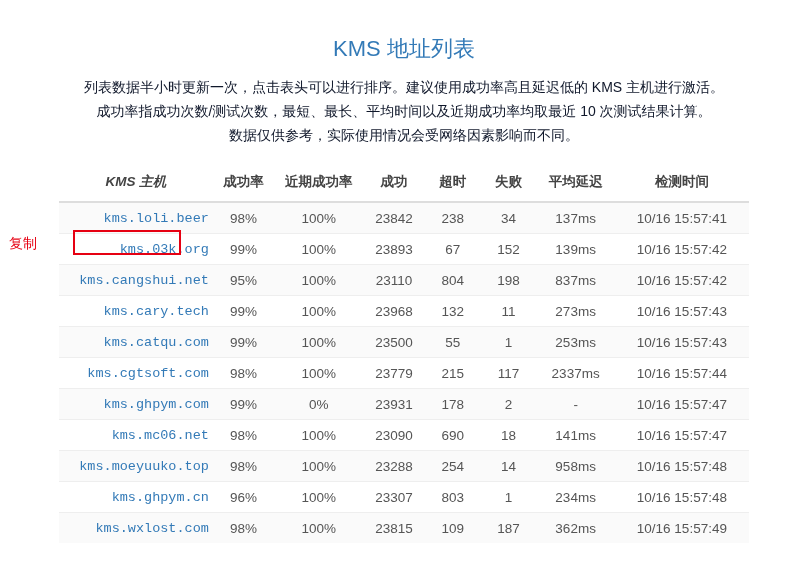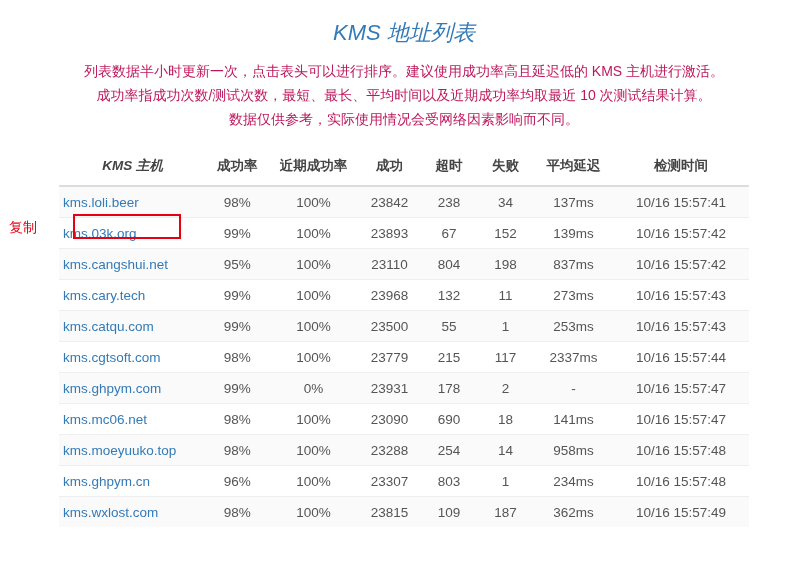--- a/index.html
+++ b/index.html
@@ -9,27 +9,26 @@
       width: 808px;
       height: 580px;
       overflow: hidden;
       font-size: 14px;
     }
     .page-title {
       color: #337ab7;
       text-align: center;
       font-size: 22px;
       font-weight: 500;
-      margin-top: 18px;
+      margin-top: 34px;
       margin-bottom: 12px;
-      font-style: italic;
     }
     .page-desc {
       text-align: center;
-      color: #be185d;
+      color: #0f172a;
       line-height: 1.7;
       font-size: 14px;
       padding: 0 50px 16px;
     }
     .table-wrap {
       position: relative;
       margin: 0 auto;
       width: 690px;
     }
     table {
@@ -47,21 +46,21 @@
       cursor: pointer;
     }
     thead th:first-child { text-align: center; font-style: italic; }
     tbody td {
       text-align: center;
       padding: 7.5px 4px;
       color: #555;
       border-top: 1px solid #eee;
       white-space: nowrap;
     }
-    tbody td:first-child { text-align: left; }
+    tbody td:first-child { text-align: right; font-family: Liberation Mono, monospace; }
     tbody td.link { color: #337ab7; cursor: pointer; }
     tbody tr:nth-child(odd) { background: #fafafa; }
     tbody tr:nth-child(even) { background: #fff; }
     .highlight-box {
       position: absolute;
       border: 2px solid #e60012;
       pointer-events: none;
     }
     .copy-label {
       position: absolute;

